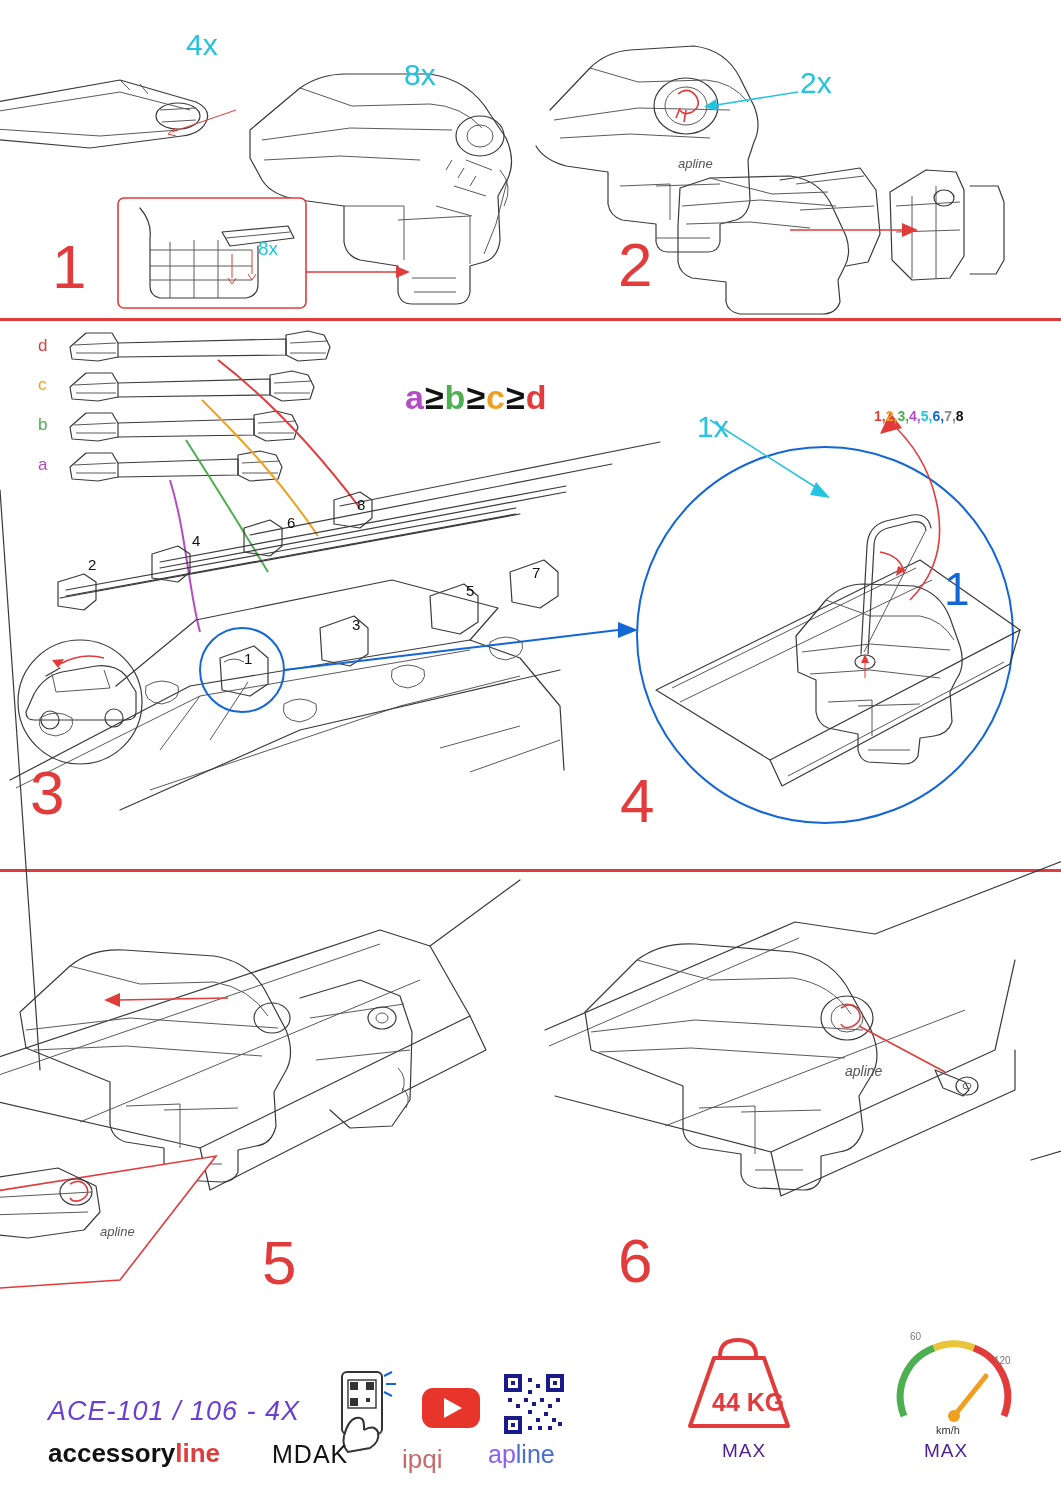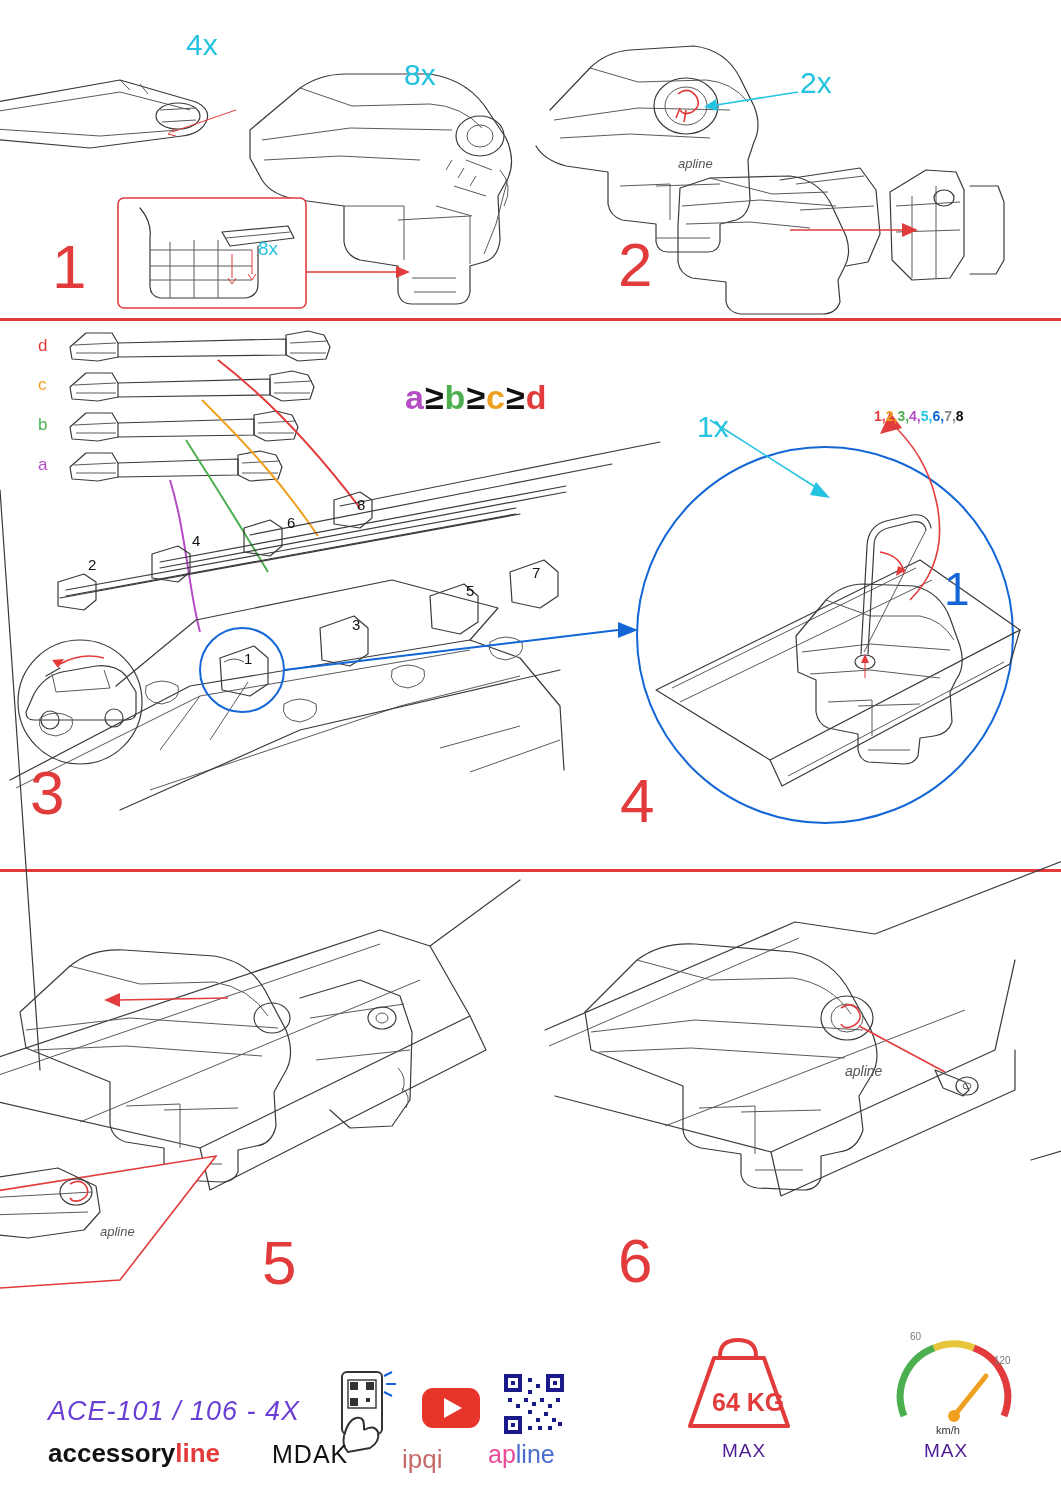--- a/index.html
+++ b/index.html
@@ -411,28 +411,28 @@
       <rect x="40" y="38" width="4" height="4"></rect>
         <rect x="48" y="44" width="4" height="4"></rect>
         <rect x="24" y="52" width="4" height="4"></rect>
       <rect x="34" y="52" width="4" height="4"></rect>
         <rect x="44" y="52" width="4" height="4"></rect>
         <rect x="54" y="48" width="4" height="4"></rect>
     </g>
   </svg>
 
   <div style="position:absolute;left:488px;top:1440px;font-size:25px;">
-    <span style="color:#ec4899">ap</span><span style="color:#4a6ecf">line</span>
+    <span style="color:#8b5cf6">ap</span><span style="color:#4a6ecf">line</span>
   </div>
 
   <svg width="130" height="100" style="position:absolute;left:684px;top:1334px">
     <path d="M36,22 q0,-16 18,-16 q18,0 18,16" fill="none" stroke="#e23b3b" stroke-width="4"></path>
     <path d="M30,24 L80,24 L104,92 L6,92 Z" fill="none" stroke="#e23b3b" stroke-width="4" stroke-linejoin="round"></path>
   </svg>
-  <div class="weight-txt" style="left:712px;top:1388px">64 KG</div>
+  <div class="weight-txt" style="left:712px;top:1388px">44 KG</div>
   <div class="maxlabel" style="left:722px;top:1440px">MAX</div>
 
   <svg width="140" height="110" style="position:absolute;left:890px;top:1330px">
     <path d="M14,86 A52,52 0 0 1 44,18" fill="none" stroke="#4caf50" stroke-width="7"></path>
     <path d="M44,18 A52,52 0 0 1 84,18" fill="none" stroke="#e8c53a" stroke-width="7"></path>
     <path d="M84,18 A52,52 0 0 1 114,86" fill="none" stroke="#e23b3b" stroke-width="7"></path>
     <path d="M64,86 L96,46" stroke="#f0a020" stroke-width="5" stroke-linecap="round" fill="none"></path>
     <circle cx="64" cy="86" r="6" fill="#f0a020"></circle>
     <text class="sm" x="20" y="10" font-family="Liberation Sans">60</text>
     <text class="sm" x="104" y="34" font-family="Liberation Sans">120</text>

